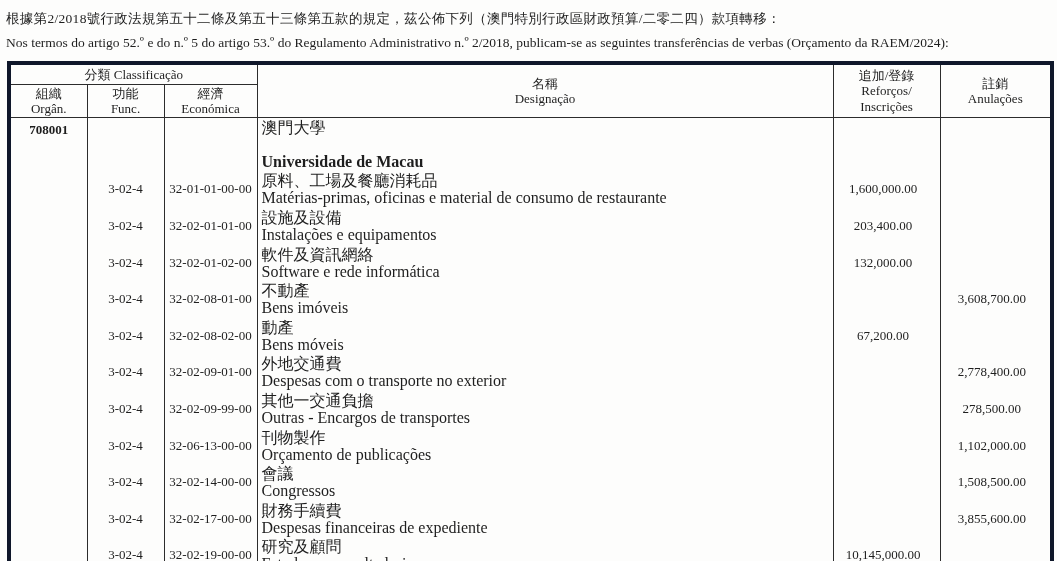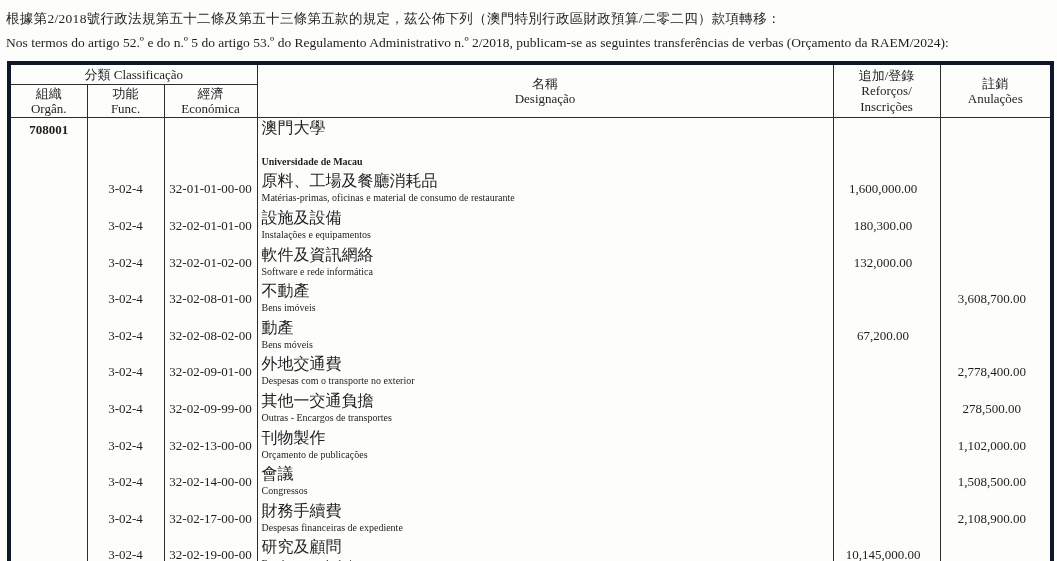--- a/index.html
+++ b/index.html
@@ -43,21 +43,21 @@
     border-top: none;
     border-bottom: none;
     height: 36.6px;
     padding: 0;
     font-size: 13px;
   }
   td.c-organ { text-align: center; vertical-align: top; padding-top: 4px; }
   td.c-code  { text-align: center; vertical-align: middle; }
   td.c-name  { padding: 1px 4px 1px 4px; vertical-align: middle; }
   td.c-name .zh { font-size: 16px; line-height: 17px; }
-  td.c-name .pt { font-size: 10px; line-height: 17px; }
+  td.c-name .pt { font-size: 16px; line-height: 17px; }
   td.c-amt   { text-align: center; vertical-align: middle; padding-right: 7px; }
   .b { font-weight: bold; margin-top: 17px; }
 </style>
 </head>
 <body>
 
 <div class="page">
 
   <p class="intro zh">根據第2/2018號行政法規第五十二條及第五十三條第五款的規定，茲公佈下列（澳門特別行政區財政預算/二零二四）款項轉移：</p>
   <p class="intro pt">Nos termos do artigo 52.º e do n.º 5 do artigo 53.º do Regulamento Administrativo n.º 2/2018, publicam-se as seguintes transferências de verbas (Orçamento da RAEM/2024):</p>
@@ -127,21 +127,21 @@
           <td class="c-amt"></td>
         </tr>
         <tr>
           <td class="c-organ"></td>
           <td class="c-code">3-02-4</td>
           <td class="c-code">32-02-01-01-00</td>
           <td class="c-name">
             <div class="zh">設施及設備</div>
             <div class="pt">Instalações e equipamentos</div>
           </td>
-          <td class="c-amt">180,300.00</td>
+          <td class="c-amt">203,400.00</td>
           <td class="c-amt"></td>
         </tr>
         <tr>
           <td class="c-organ"></td>
           <td class="c-code">3-02-4</td>
           <td class="c-code">32-02-01-02-00</td>
           <td class="c-name">
             <div class="zh">軟件及資訊網絡</div>
             <div class="pt">Software e rede informática</div>
           </td>
@@ -188,21 +188,21 @@
           <td class="c-name">
             <div class="zh">其他一交通負擔</div>
             <div class="pt">Outras - Encargos de transportes</div>
           </td>
           <td class="c-amt"></td>
           <td class="c-amt">278,500.00</td>
         </tr>
         <tr>
           <td class="c-organ"></td>
           <td class="c-code">3-02-4</td>
-          <td class="c-code">32-02-13-00-00</td>
+          <td class="c-code">32-06-13-00-00</td>
           <td class="c-name">
             <div class="zh">刊物製作</div>
             <div class="pt">Orçamento de publicações</div>
           </td>
           <td class="c-amt"></td>
           <td class="c-amt">1,102,000.00</td>
         </tr>
         <tr>
           <td class="c-organ"></td>
           <td class="c-code">3-02-4</td>
@@ -216,21 +216,21 @@
         </tr>
         <tr>
           <td class="c-organ"></td>
           <td class="c-code">3-02-4</td>
           <td class="c-code">32-02-17-00-00</td>
           <td class="c-name">
             <div class="zh">財務手續費</div>
             <div class="pt">Despesas financeiras de expediente</div>
           </td>
           <td class="c-amt"></td>
-          <td class="c-amt">2,108,900.00</td>
+          <td class="c-amt">3,855,600.00</td>
         </tr>
         <tr>
           <td class="c-organ"></td>
           <td class="c-code">3-02-4</td>
           <td class="c-code">32-02-19-00-00</td>
           <td class="c-name">
             <div class="zh">研究及顧問</div>
             <div class="pt">Estudos e consultadoria</div>
           </td>
           <td class="c-amt">10,145,000.00</td>

